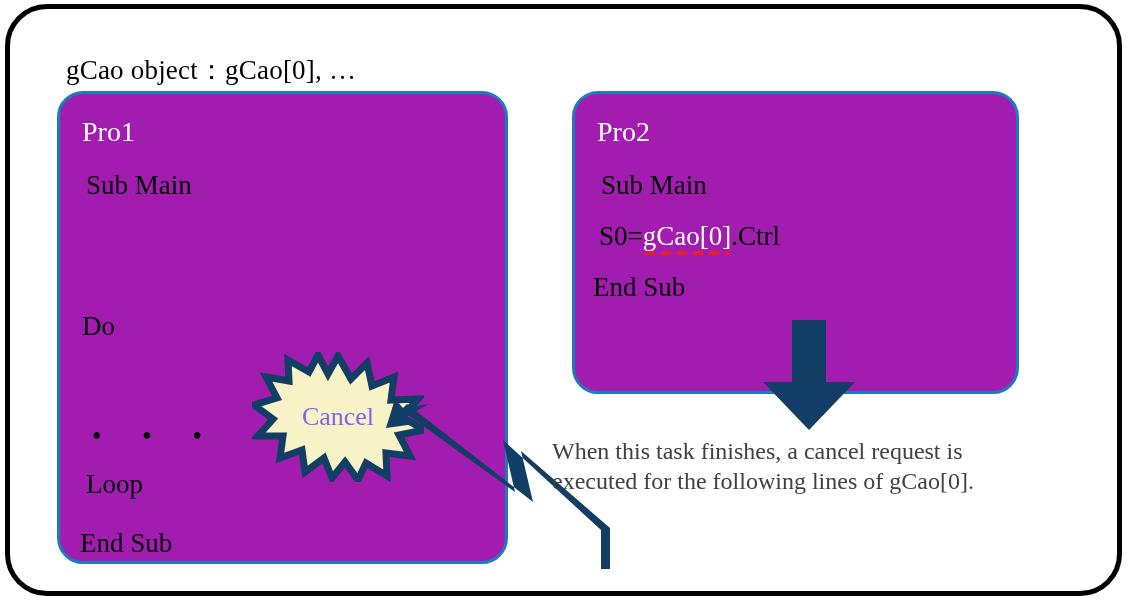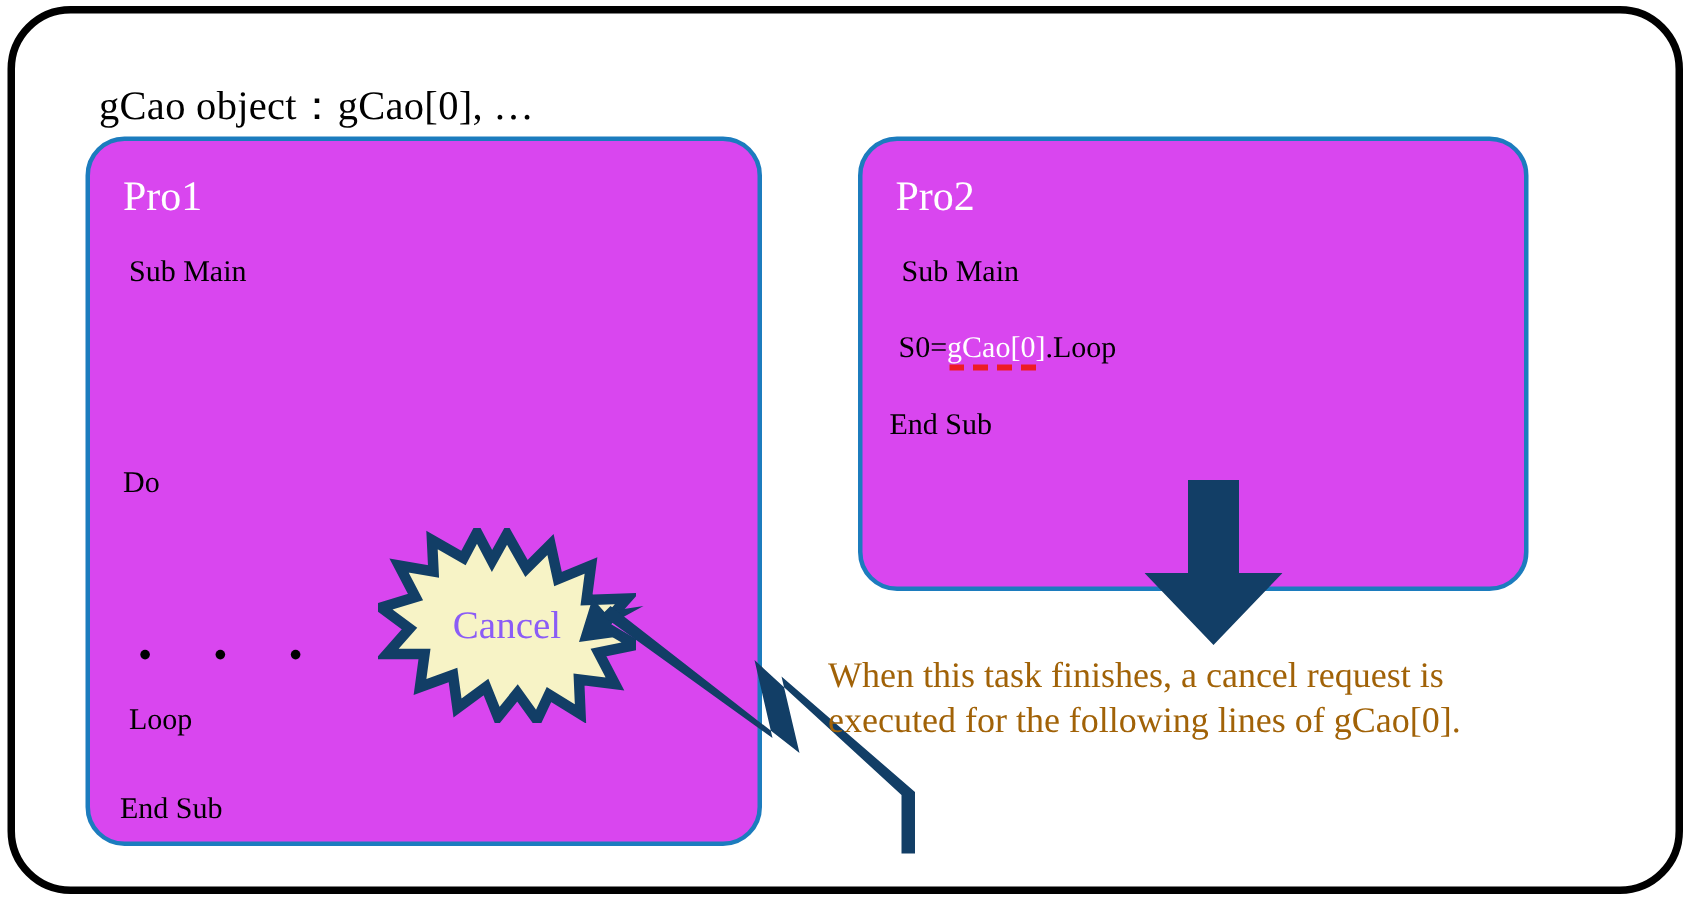--- a/index.html
+++ b/index.html
@@ -43,21 +43,21 @@
     color: #000000;
     white-space: pre;
     letter-spacing: 0.2px;
     margin-top: 17px;
   }
 
   
   .proc-box {
     position: absolute;
     box-sizing: border-box;
-    background: #d946ef;
+    background: #a21caf;
     border: 3px solid #1C7CBE;
     border-radius: 26px;
   }
   #proc-box-1 {
     left: 57px;
     top: 91px;
     width: 451px;
     height: 473px;
   }
   #proc-box-2 {
@@ -70,21 +70,21 @@
   .proc-title {
     position: absolute;
     left: 22px;
     top: 22px;
     font-size: 28px;
     color: #ffffff;
   }
 
   .code-line {
     position: absolute;
-    font-size: 20px;
+    font-size: 27px;
     color: #000000;
     white-space: pre;
   }
   .code-line .hl {
     color: #ffffff;
   }
   
   .dash {
     position: relative;
     display: inline-block;
@@ -149,21 +149,21 @@
   }
 
   
   .annotation {
     position: absolute;
     left: 552px;
     top: 437px;
     width: 510px;
     font-size: 24px;
     line-height: 1.24;
-    color: #a16207;
+    color: #404040;
     white-space: pre-line;
   }
 </style>
 </head>
 <body>
 
 <div id="canvas">
 
   <div class="outer-frame"></div>
 
@@ -186,21 +186,21 @@
 
     <div class="code-line" style="left:20px; top:434px;">End Sub</div>
   </div>
 
   <div class="proc-box" id="proc-box-2">
 
     <div class="proc-title">Pro2</div>
 
     <div class="code-line" style="left:26px; top:76px;">Sub Main</div>
 
-    <div class="code-line" style="left:24px; top:127px;"><span>S0=</span><span class="hl dash">gCao[0]</span><span>.Loop</span></div>
+    <div class="code-line" style="left:24px; top:127px;"><span>S0=</span><span class="hl dash">gCao[0]</span><span>.Ctrl</span></div>
 
     <div class="code-line" style="left:18px; top:178px;">End Sub</div>
   </div>
 
   <svg class="down-arrow" viewBox="0 0 92 110">
     <polygon points="29,0 63,0 63,62 92,62 46,110 0,62 29,62" fill="#123E66"></polygon>
   </svg>
 
   <svg class="starburst" viewBox="0 0 172 130">
     <polygon fill="#F7F3C6" stroke="#123E66" stroke-width="7" stroke-linejoin="miter" points="86,4 99,27 115,11 120,34 142,25 139,48 166,47 150,65 172,78 147,83 158,104 134,101 135,124 114,111 106,128 93,110 80,126 72,106 53,120 50,98 28,106 31,84 6,84 21,67 2,53 25,46 14,25 37,29 36,8 57,20 66,3 76,22"></polygon>

